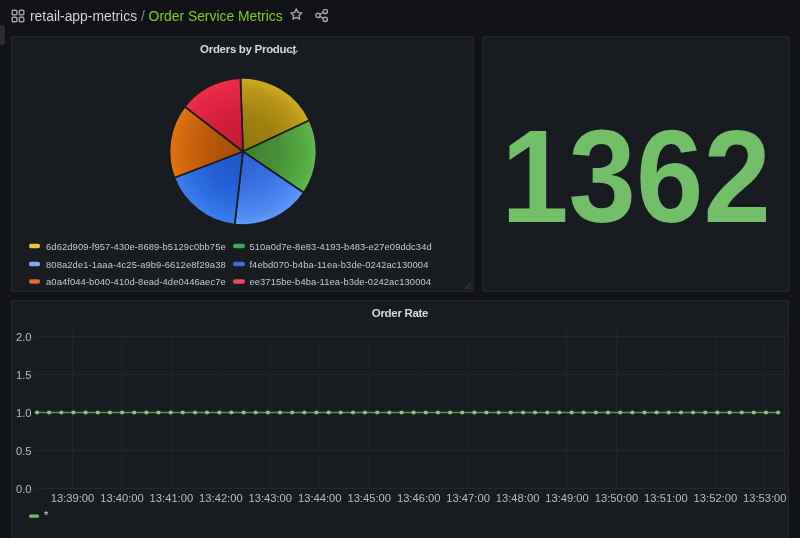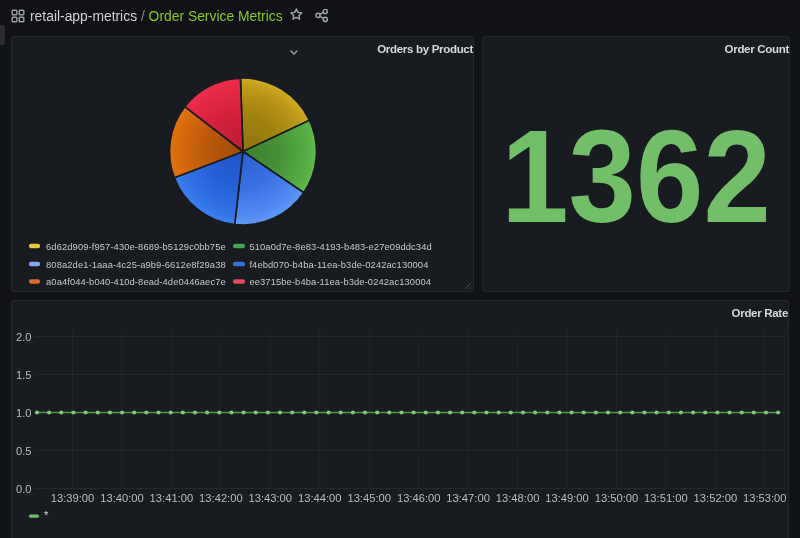--- a/index.html
+++ b/index.html
@@ -1,17 +1,17 @@
 <!DOCTYPE html>
 <html><head><meta charset="utf-8">
 <style>
   * { margin:0; padding:0; box-sizing:border-box; }
   body { width:800px; height:538px; background:#111217; font-family:"Liberation Sans",sans-serif; position:relative; overflow:hidden; }
   .panel { position:absolute; background:#181b1f; border:1px solid #25272c; border-radius:2px; }
-  .ptitle { position:absolute; top:5.5px; left:0; right:0; text-align:right; font-size:11.5px; font-weight:bold; letter-spacing:-0.3px; color:#d8d9da; }
+  .ptitle { position:absolute; top:5.5px; left:0; right:0; text-align:center; font-size:11.5px; font-weight:bold; letter-spacing:-0.3px; color:#d8d9da; }
 </style></head>
 <body>
   <svg width="40" height="32" style="position:absolute;left:0;top:0">
     <g stroke="#9fa2a8" stroke-width="1.4" fill="none">
       <rect x="12.2" y="10.2" width="4.6" height="4.6" rx="0.8"></rect>
       <rect x="19.2" y="10.2" width="4.6" height="4.6" rx="0.8"></rect>
       <rect x="12.2" y="17.2" width="4.6" height="4.6" rx="0.8"></rect>
       <rect x="19.2" y="17.2" width="4.6" height="4.6" rx="0.8"></rect>
     </g>
   </svg>
@@ -93,21 +93,20 @@
       <text x="34" y="248.1" class="lg">a0a4f044-b040-410d-8ead-4de0446aec7e</text>
       <rect x="221" y="242.3" width="12" height="4.4" rx="2" fill="#e84a5f"></rect>
       <text x="237.4" y="248.1" class="lg">ee3715be-b4ba-11ea-b3de-0242ac130004</text>
     </svg>
     <svg width="8" height="8" style="position:absolute;right:1px;bottom:1px" viewBox="0 0 8 8">
       <path d="M7 1 L1 7 M7 4.5 L4.5 7" stroke="#4a4c52" stroke-width="1"></path>
     </svg>
   </div>
 
   <div class="panel" style="left:482px;top:36px;width:308px;height:256px;">
-    <div class="ptitle">Order Count</div>
     <div style="position:absolute;left:0;right:0;top:93px;text-align:center;font-size:131px;font-weight:bold;color:#73bf69;line-height:93px;transform:scaleX(0.925);">1362</div>
   </div>
 
   <div class="panel" style="left:11px;top:300px;width:778px;height:288px;">
     <div class="ptitle">Order Rate</div>
     <svg width="776" height="224" viewBox="0 0 776 224" style="position:absolute;left:0;top:0">
       <style>.ax{font:11.2px "Liberation Sans",sans-serif;fill:#b9bcc2;}</style>
       <line x1="23" y1="35.5" x2="773" y2="35.5" stroke="#25272e" stroke-width="1"></line>
       <line x1="23" y1="73.5" x2="773" y2="73.5" stroke="#25272e" stroke-width="1"></line>
       <line x1="23" y1="111.5" x2="773" y2="111.5" stroke="#25272e" stroke-width="1"></line>

